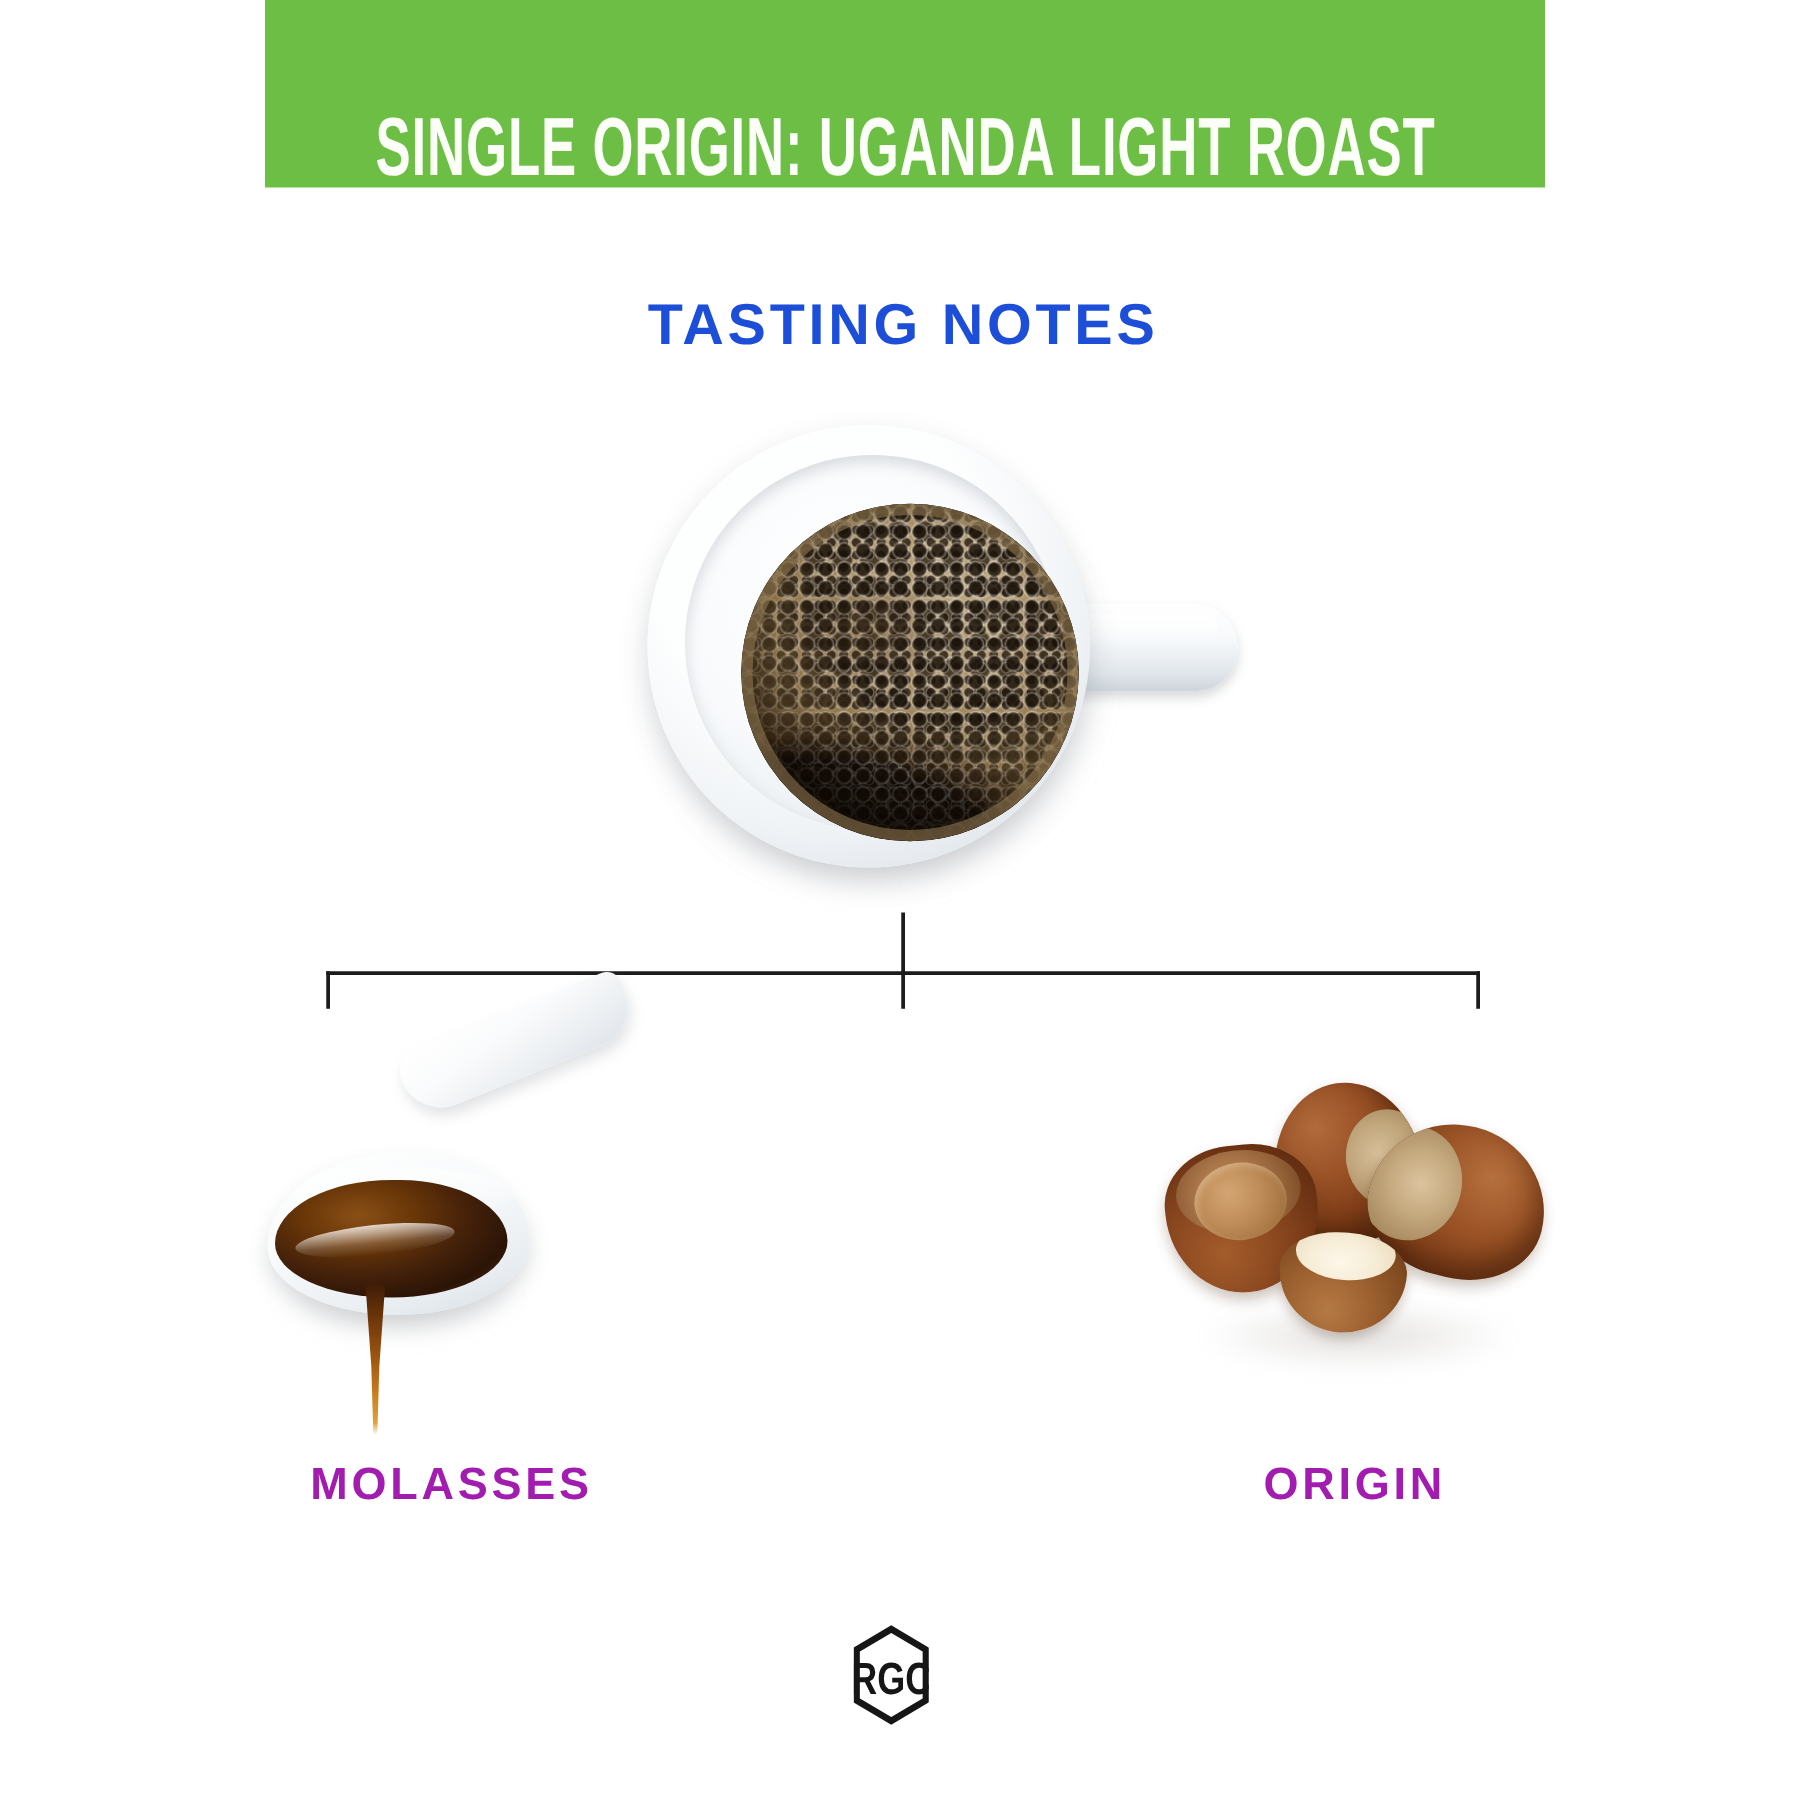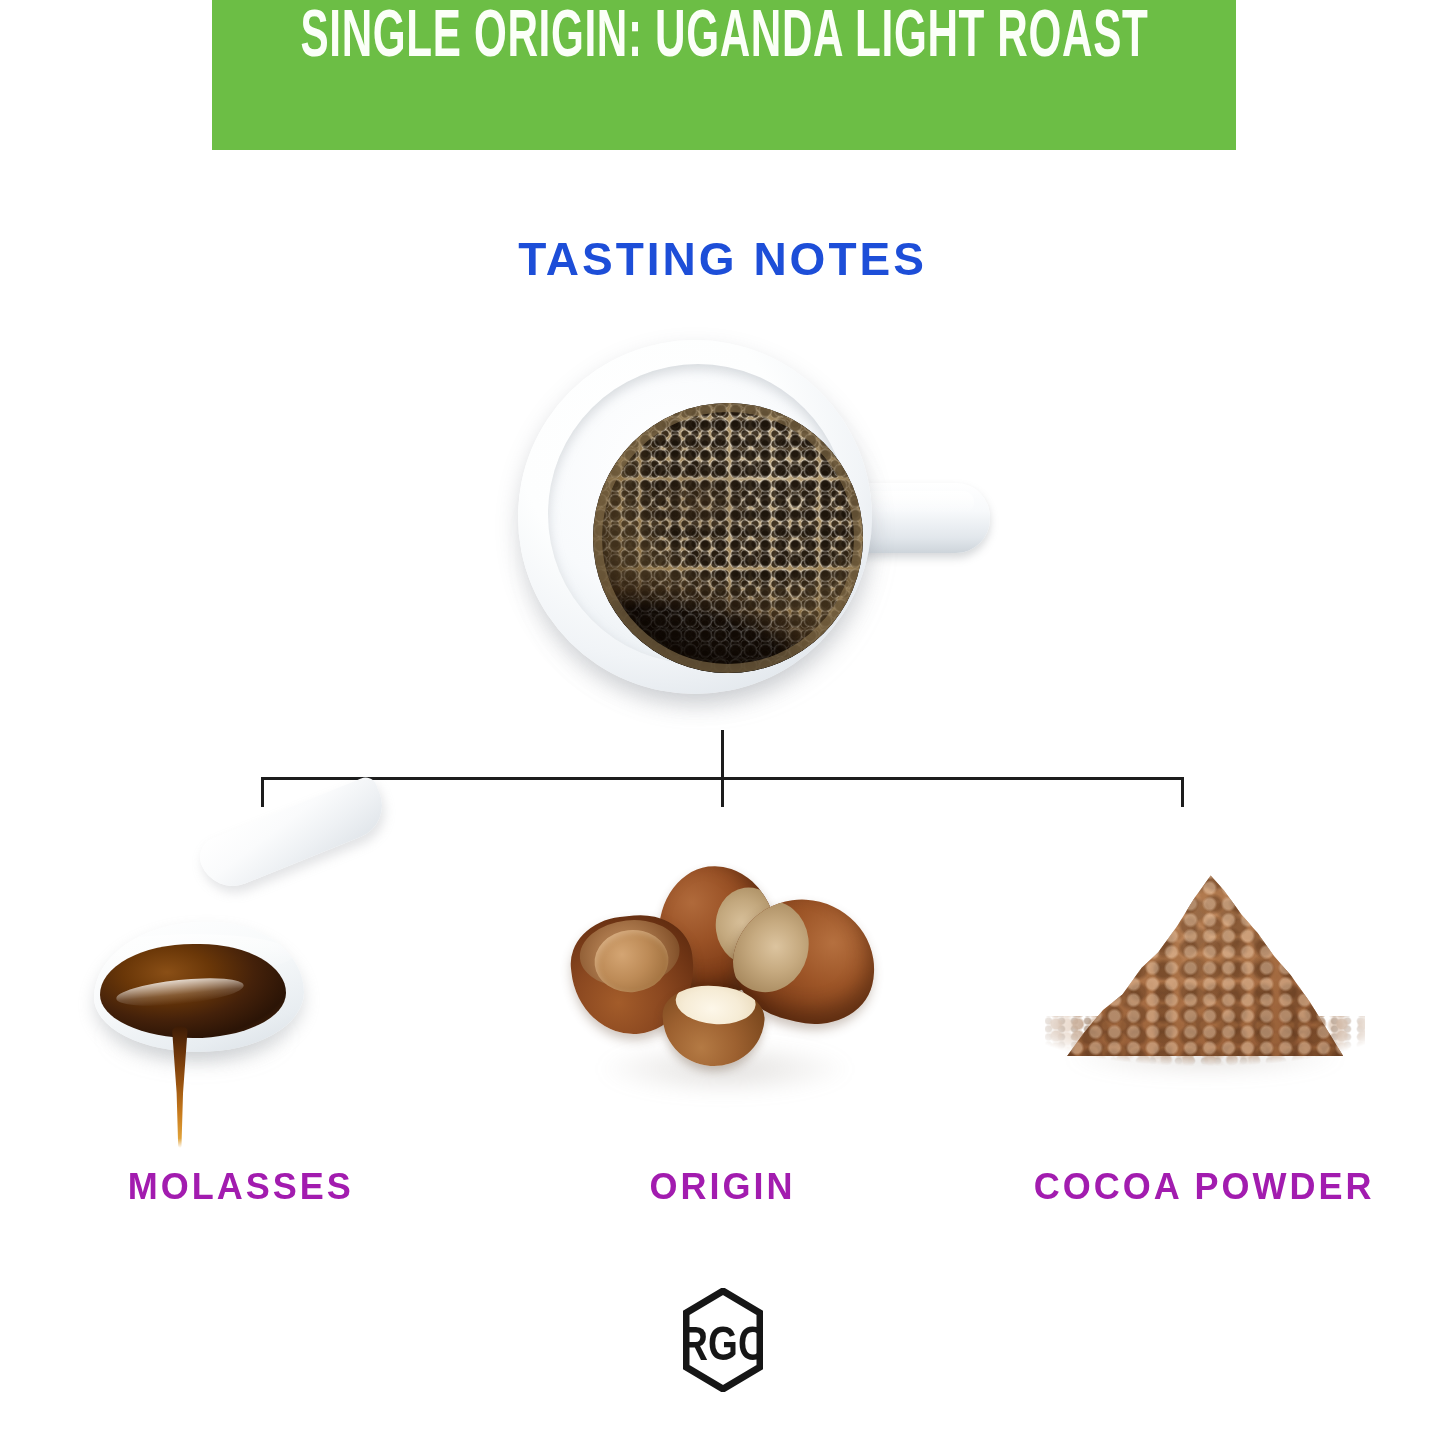--- a/index.html
+++ b/index.html
@@ -18,21 +18,21 @@
 
   
   .banner {
     position: absolute;
     left: 212px;
     top: 0;
     width: 1024px;
     height: 150px;
     background: #6cbe45;
     display: flex;
-    align-items: flex-start;
+    align-items: flex-end;
     justify-content: center;
   }
   .banner-title {
     color: #fbfff8;
     font-family: "Liberation Sans Narrow", "Liberation Sans", sans-serif;
     font-weight: 700;
     font-size: 66px;
     line-height: 1;
     letter-spacing: 1px;
     transform: scaleX(0.64);
@@ -465,21 +465,21 @@
     background-position: 0 2px, 10px 9px, 6px 16px;
     -webkit-mask-image: radial-gradient(ellipse 62% 90% at 50% 18%, rgba(0,0,0,1) 0%, rgba(0,0,0,0.75) 52%, rgba(0,0,0,0) 92%);
     mask-image: radial-gradient(ellipse 62% 90% at 50% 18%, rgba(0,0,0,1) 0%, rgba(0,0,0,0.75) 52%, rgba(0,0,0,0) 92%);
   }
 
   
   .logo {
     position: absolute;
     left: 683px;
     top: 1288px;
-    width: 80px;
+    width: 60px;
     height: 104px;
     text-align: center;
   }
   .logo svg { display: block; width: 100%; height: 100%; }
 </style>
 </head>
 <body>
 
 <div class="banner">
   <div class="banner-title">SINGLE ORIGIN: UGANDA LIGHT ROAST</div>
@@ -529,30 +529,20 @@
     <div class="note-art">
       <div class="nuts-shadow"></div>
       <div class="nut nut-back"></div>
       <div class="nut nut-right"></div>
       <div class="nut nut-shell"></div>
       <div class="nut nut-half"></div>
     </div>
     <div class="note-label">ORIGIN</div>
   </div>
 
-  <div class="note">
-    <div class="note-art">
-      <div class="cocoa-shadow"></div>
-      <div class="cocoa-crumbs"></div>
-      <div class="cocoa-mound">
-        <div class="cocoa-texture"></div>
-      </div>
-    </div>
-    <div class="note-label">COCOA POWDER</div>
-  </div>
 
 </div>
 
 <div class="logo">
   <svg viewBox="0 0 80 104" xmlns="http://www.w3.org/2000/svg" aria-hidden="true">
     <polygon points="40,3 77,25 77,79 40,101 3,79 3,25" fill="none" stroke="#161616" stroke-width="7"></polygon>
     <text x="40" y="72" text-anchor="middle" font-family="Liberation Sans Narrow, Liberation Sans, sans-serif" font-size="48" font-weight="700" fill="#161616" transform="scale(0.80 1) translate(10 0)">RGC</text>
   </svg>
 </div>
 

